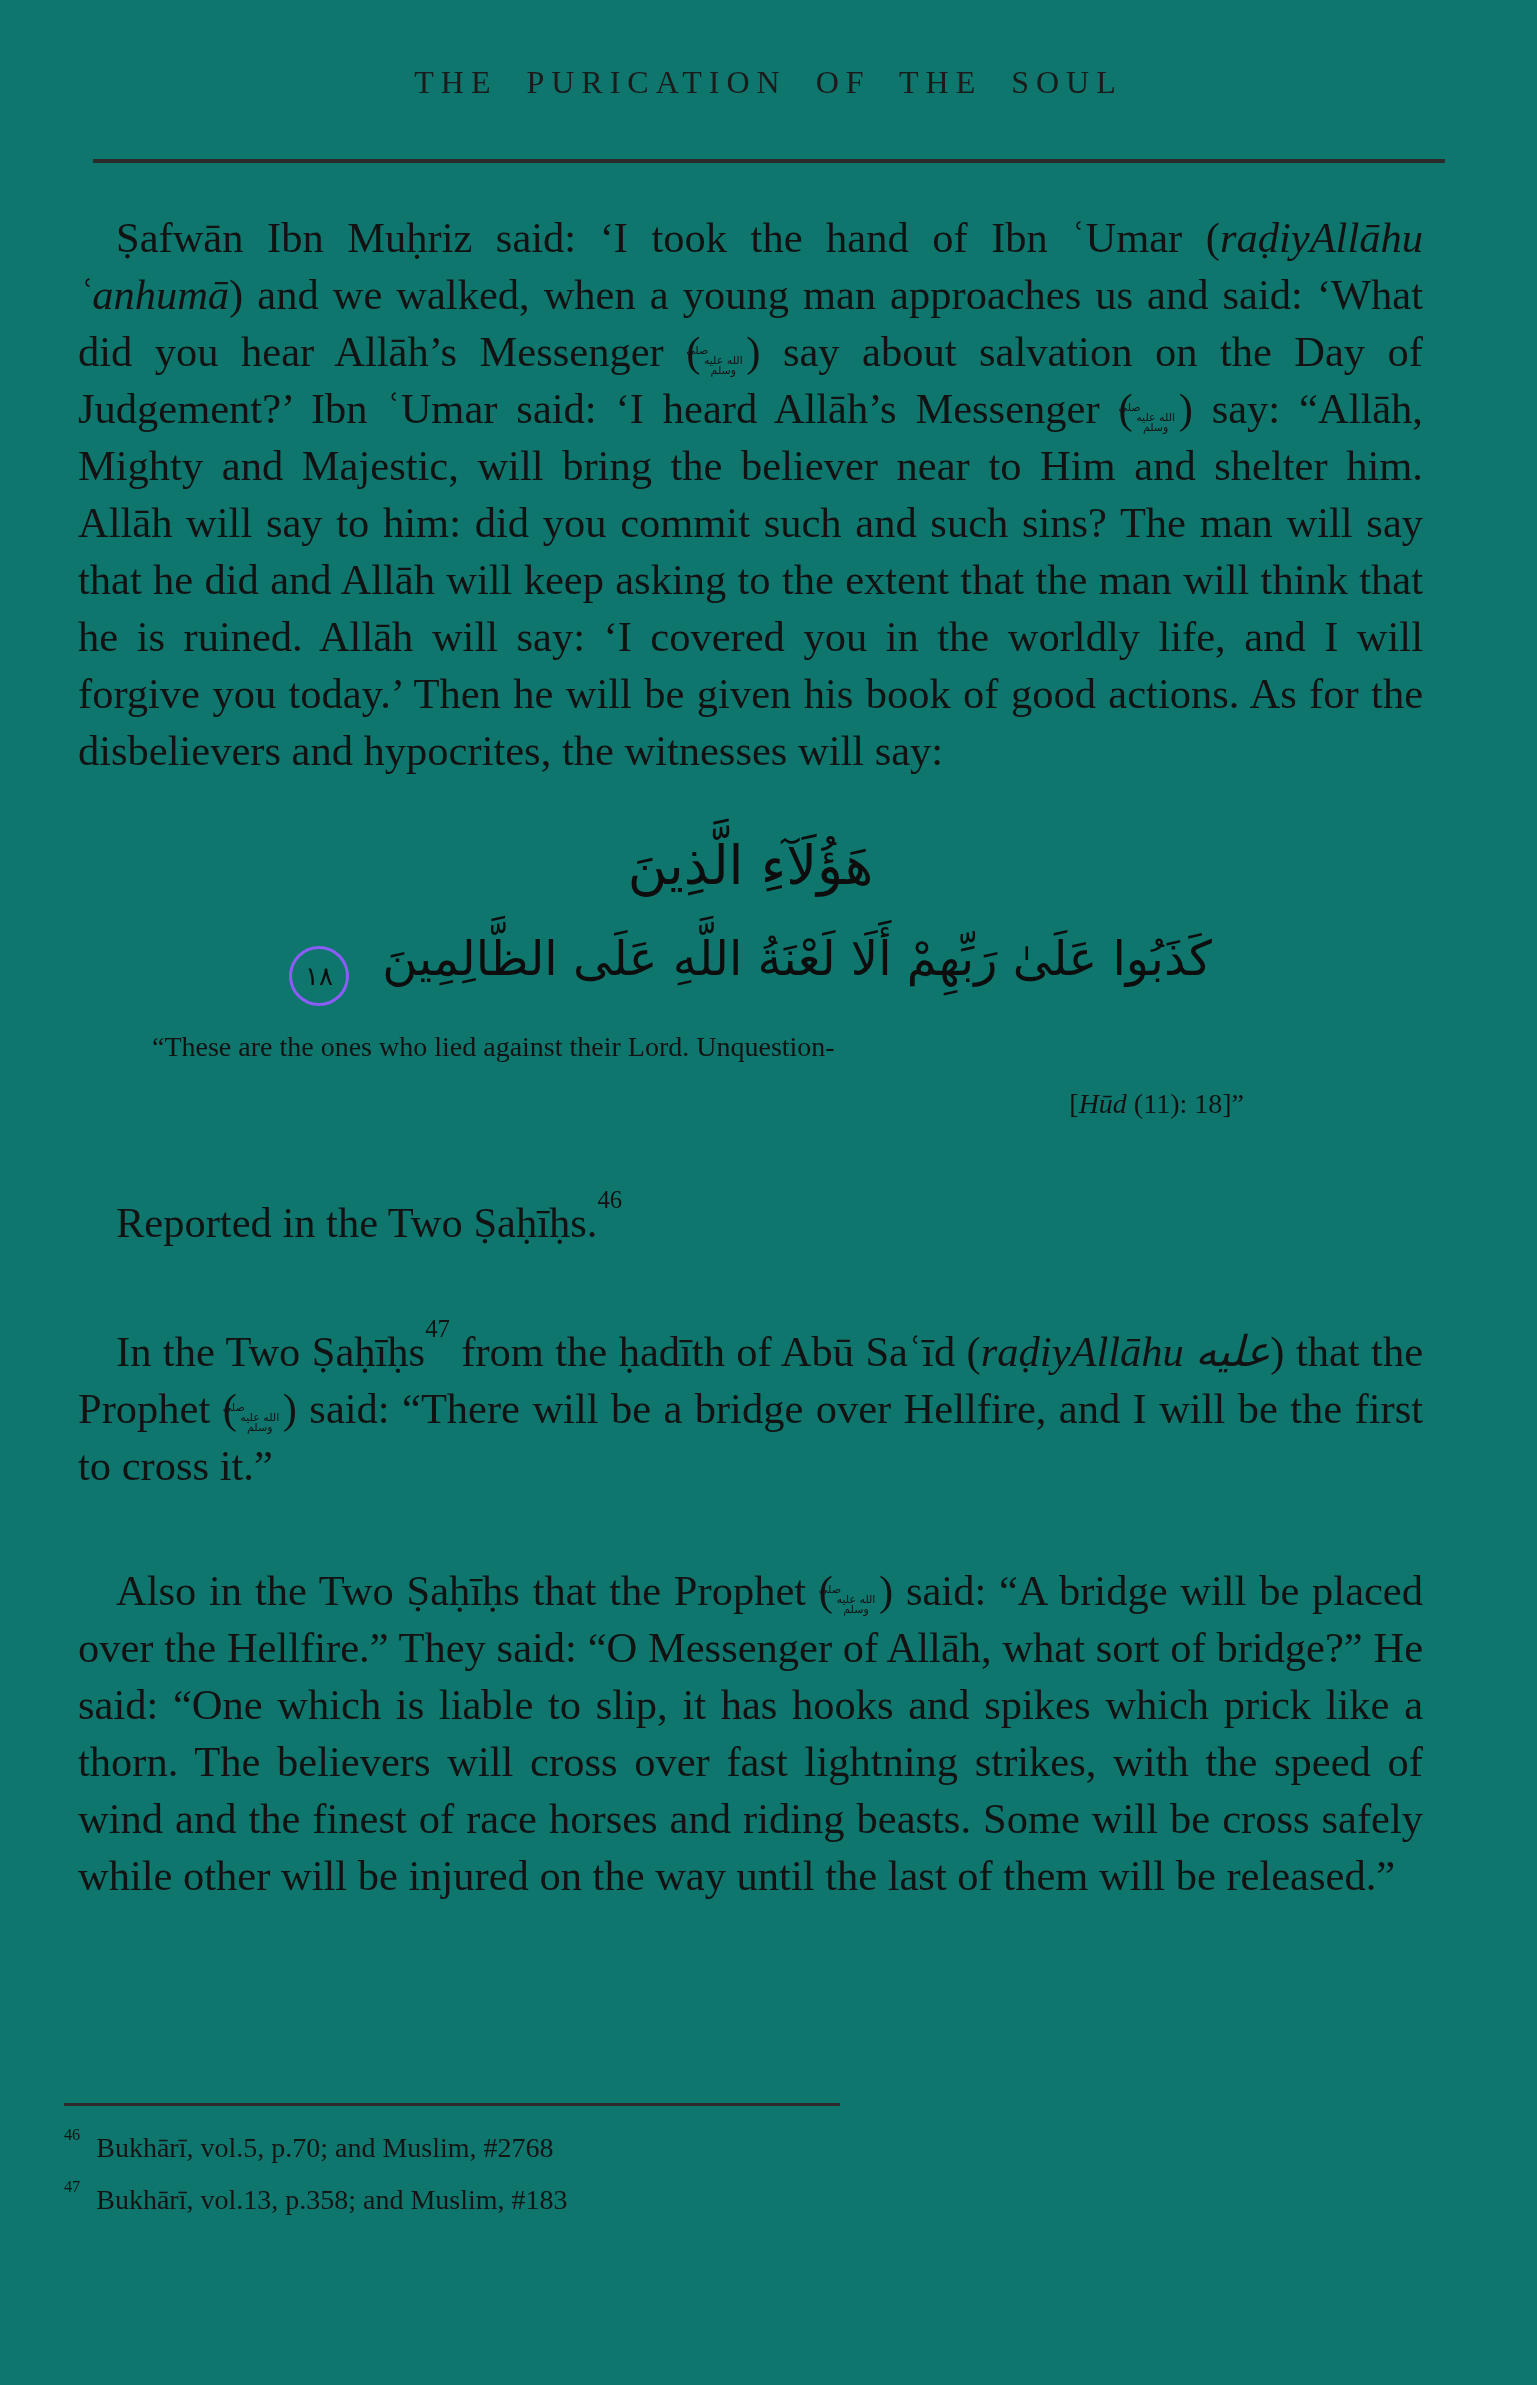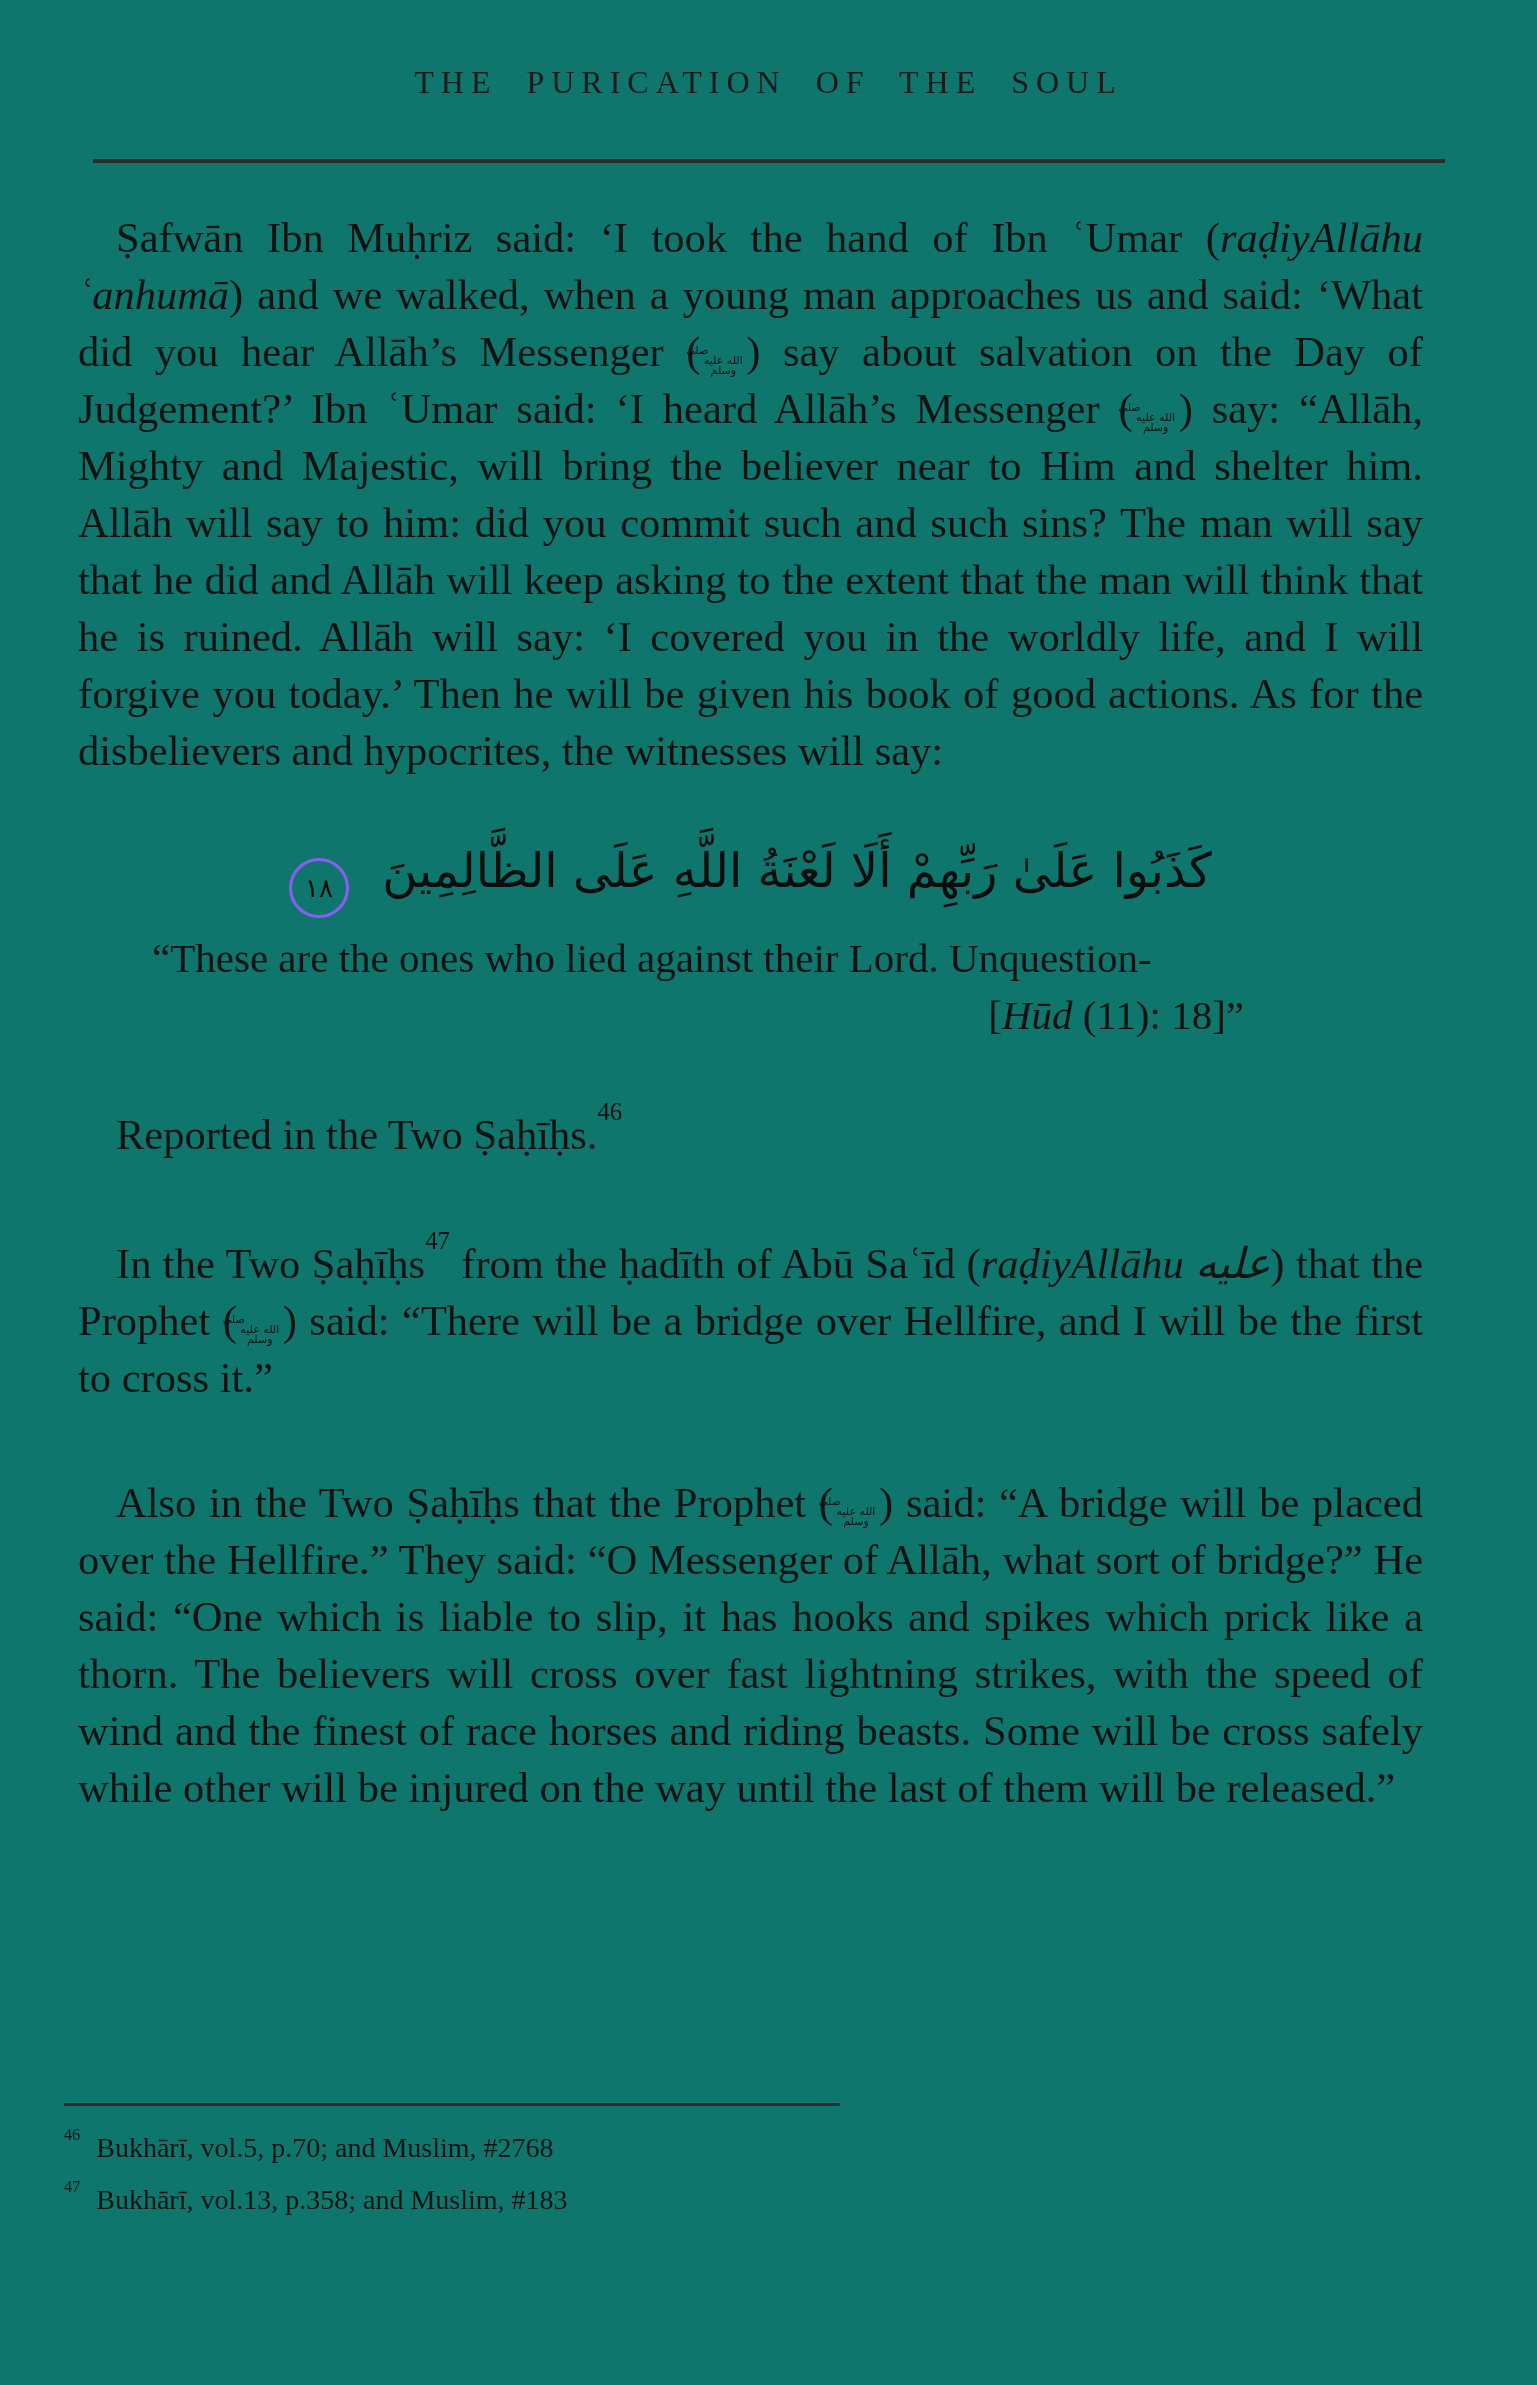--- a/index.html
+++ b/index.html
@@ -81,21 +81,21 @@
     border-radius:50%;
     font-size:26px;
     line-height:1;
     margin-right:18px;
     vertical-align:-10px;
   }
   .quote-block{
     margin-top:12px;
     margin-left:74px;
     width:1092px;
-    font-size:41px;
+    font-size:28px;
     line-height:57px;
     text-align:justify;
     color:#121212;
   }
   .quote-line{display:block;}
   .quote-attribution{
     display:block;
     text-align:right;
     margin-top:0;
   }
@@ -134,20 +134,21 @@
 
   <div class="running-head">THE PURICATION OF THE SOUL</div>
 
   <div class="head-rule"></div>
 
   <div class="body-col">
 
     <p class="para p1"><span>Ṣafwān Ibn Muḥriz said: ‘I took the hand of Ibn ʿUmar (</span><span class="it">raḍiyAllāhu ʿanhumā</span><span>) and we walked, when a young man approaches us and said: ‘What did you hear Allāh’s Messenger </span><span>(</span><span class="saw">صلى الله عليه وسلم</span><span>) say about salvation on the Day of Judgement?’ Ibn ʿUmar said: ‘I heard Allāh’s Messenger </span><span>(</span><span class="saw">صلى الله عليه وسلم</span><span>) say: “Allāh, Mighty and Majestic, will bring the believer near to Him and shelter him. Allāh will say to him: did you commit such and such sins? The man will say that he did and Allāh will keep asking to the extent that the man will think that he is ruined. Allāh will say: ‘I covered you in the worldly life, and I will forgive you today.’ Then he will be given his book of good actions. As for the disbelievers and hypocrites, the witnesses will say:</span></p>
 
     <div class="arabic-block">
+      <div class="arabic-line1">هَؤُلَآءِ الَّذِينَ</div>
       <div class="arabic-line2">
         <span>كَذَبُوا عَلَىٰ رَبِّهِمْ أَلَا لَعْنَةُ اللَّهِ عَلَى الظَّالِمِينَ</span>
         <span class="ayah-marker">١٨</span>
       </div>
     </div>
 
     <div class="quote-block">
       <span class="quote-line">“These are the ones who lied against their Lord. Unquestion-</span>
       <span class="quote-attribution"><span>[</span><span class="it">Hūd</span><span> (11): 18]”</span></span>
     </div>

